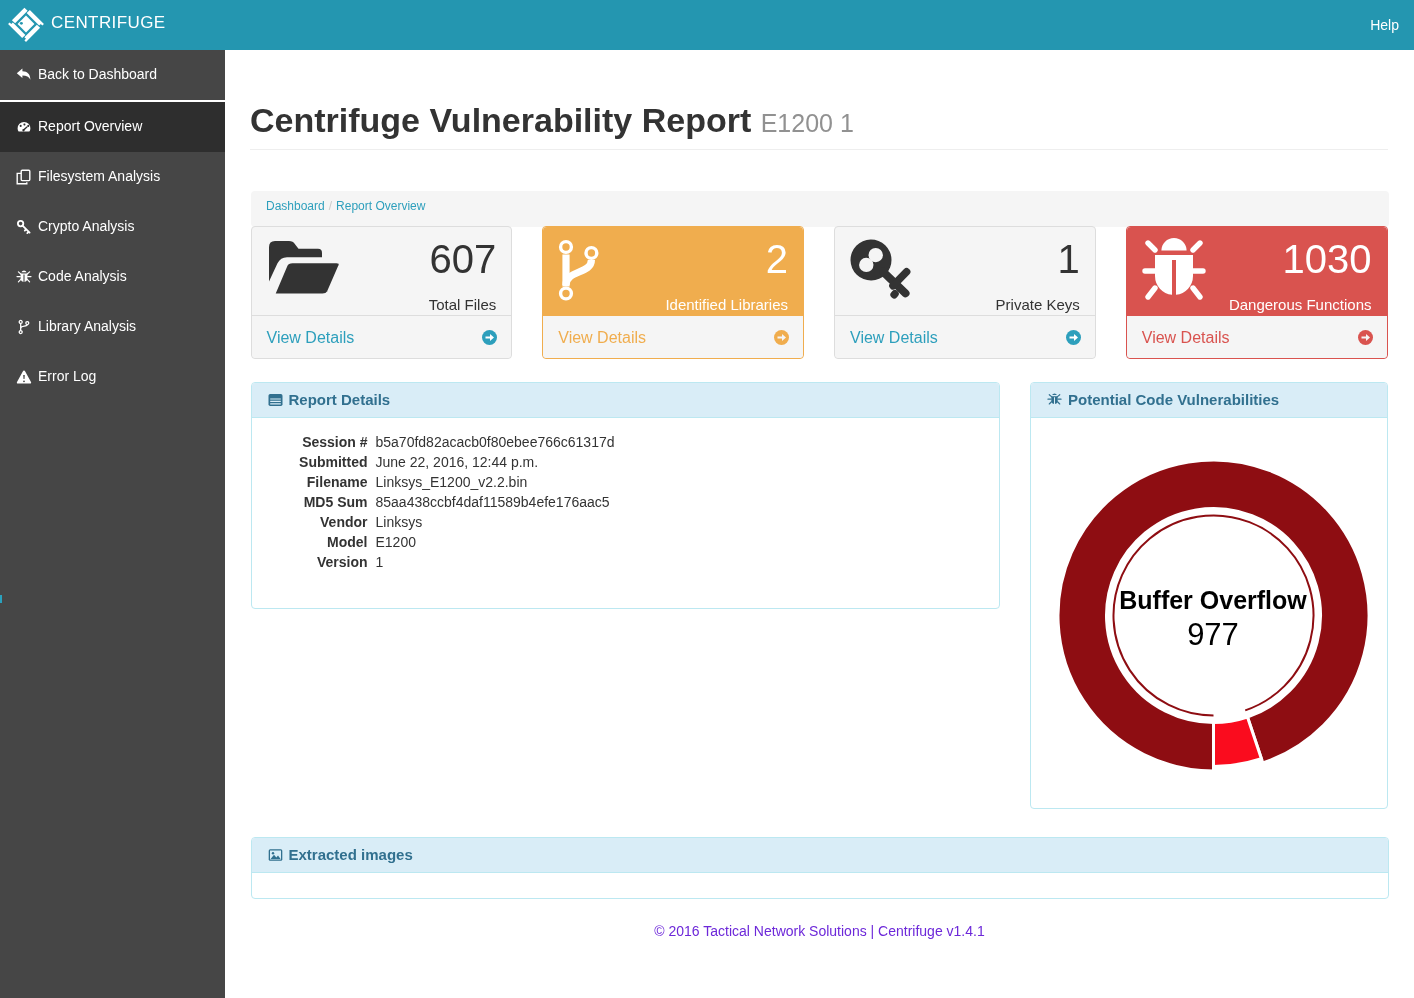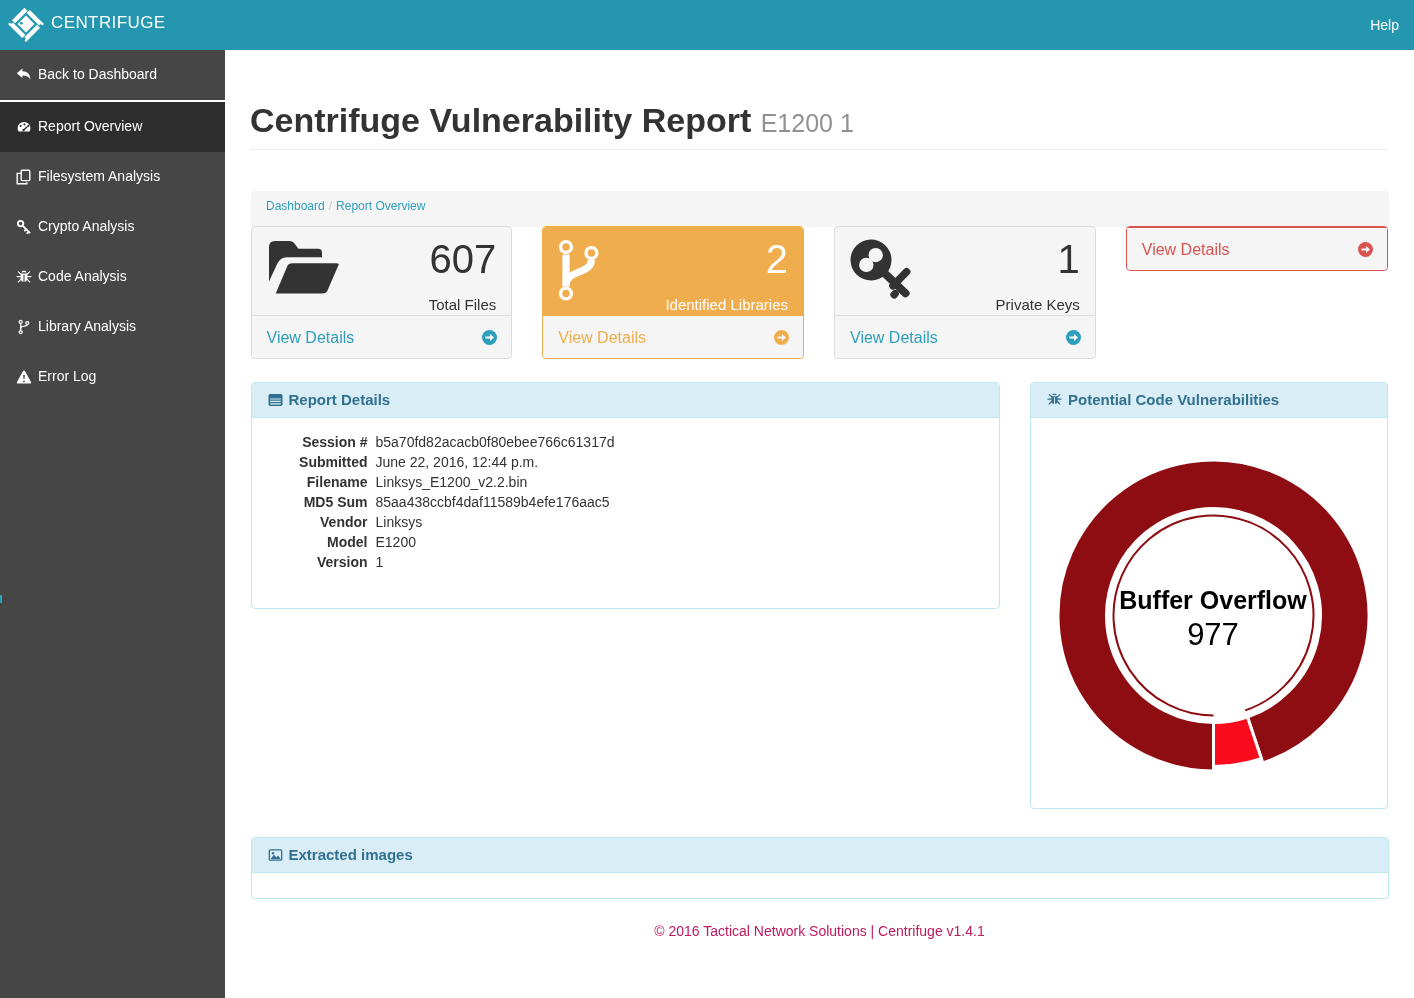--- a/index.html
+++ b/index.html
@@ -52,21 +52,21 @@
 .panel .phead { background:#d9edf7; color:#31708f; border-bottom:1px solid #bce8f1; border-radius:3px 3px 0 0; padding:7px 16px; font-size:15px; font-weight:bold; height:20px; line-height:20px; }
 .panel .phead svg { vertical-align:-2px; margin-right:6px; }
 #rpanel { left:25.5px; top:332px; width:747px; height:225px; }
 #vpanel { left:805px; top:332px; width:356px; height:425px; }
 #epanel { left:25.5px; top:787px; width:1136px; height:60px; }
 .dl { position:absolute; top:49px; left:0; width:100%; }
 .dl .row { display:flex; line-height:20px; }
 .dl dt { width:116px; text-align:right; font-weight:bold; flex:none; }
 .dl dd { margin-left:8px;text-align:center; }
 
-.pgfoot { position:absolute; left:0; top:873px; width:1189px; text-align:center; font-size:14px; color:#be185d; }
+.pgfoot { position:absolute; left:0; top:873px; width:1189px; text-align:center; font-size:14px; color:#6d28d9; }
 </style>
 </head>
 <body>
 <div class="navbar">
   <svg width="40" height="40" style="position:absolute;left:6px;top:4px" viewBox="0 0 38 38">
     <path d="M19 5 L33 19 L19 33 L5 19 Z" fill="none" stroke="#fff" stroke-width="4.3" stroke-dasharray="16.8 3" stroke-dashoffset="16.8"></path>
     <path d="M19 11 L27 19 L19 27 L11 19 Z" fill="#fff"></path>
     <circle cx="14.6" cy="18.4" r="1.4" fill="#2496b0"></circle>
   </svg>
   <span class="brandtxt">CENTRIFUGE</span>
@@ -203,20 +203,31 @@
     <div class="foot">
       <a class="vd teal" href="#">View Details</a>
       <svg class="arr" width="15" height="15" viewBox="0 0 15 15">
           <circle cx="7.5" cy="7.5" r="7.5" fill="#2d9fbc"></circle>
           <path fill="#fff" d="M3.5 6.4 L8 6.4 L8 4 L12 7.5 L8 11 L8 8.6 L3.5 8.6 Z"></path>
         </svg>
     </div>
   </div>
 
   <div class="card" id="card4">
+    <div class="head">
+      <svg class="bigicon" width="66" height="64" viewBox="0 0 66 64" style="left:14px;top:9px">
+        <g stroke="#fff" stroke-width="5.4" stroke-linecap="round" fill="none">
+          <path d="M14 14 L7 7 M52 14 L59 7 M14 35 L4 35 M52 35 L62 35 M14 52 L7 61 M52 52 L59 61"></path>
+        </g>
+        <path fill="#fff" d="M33 2 A12.6 12.6 0 0 1 45.6 14.6 L20.4 14.6 A12.6 12.6 0 0 1 33 2 Z"></path>
+        <path fill="#fff" d="M14 19 L52 19 L52 40 A19 19 0 0 1 35 58.8 L35 24 L31 24 L31 58.8 A19 19 0 0 1 14 40 Z"></path>
+      </svg>
+      <div class="num">1030</div>
+      <div class="lbl">Dangerous Functions</div>
+    </div>
     <div class="foot">
       <a class="vd redc" href="#">View Details</a>
       <svg class="arr" width="15" height="15" viewBox="0 0 15 15">
           <circle cx="7.5" cy="7.5" r="7.5" fill="#d9534f"></circle>
           <path fill="#f5f5f5" d="M3.5 6.4 L8 6.4 L8 4 L12 7.5 L8 11 L8 8.6 L3.5 8.6 Z"></path>
         </svg>
     </div>
   </div>
 
   <div class="panel" id="rpanel">

